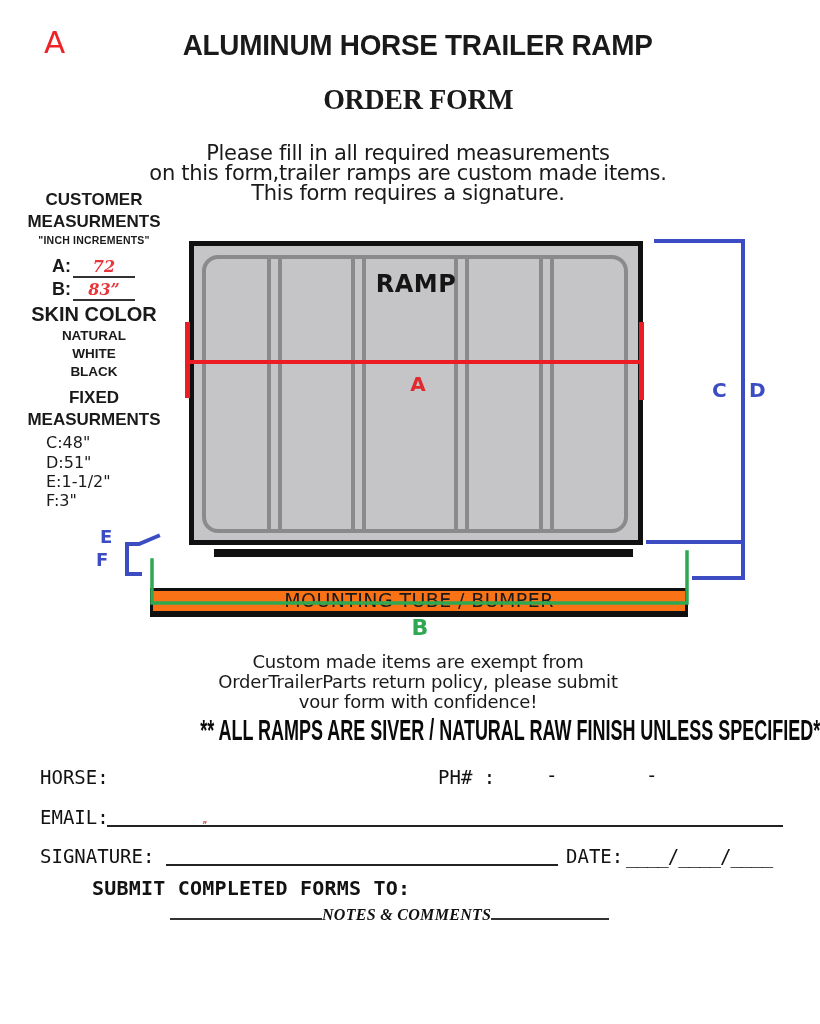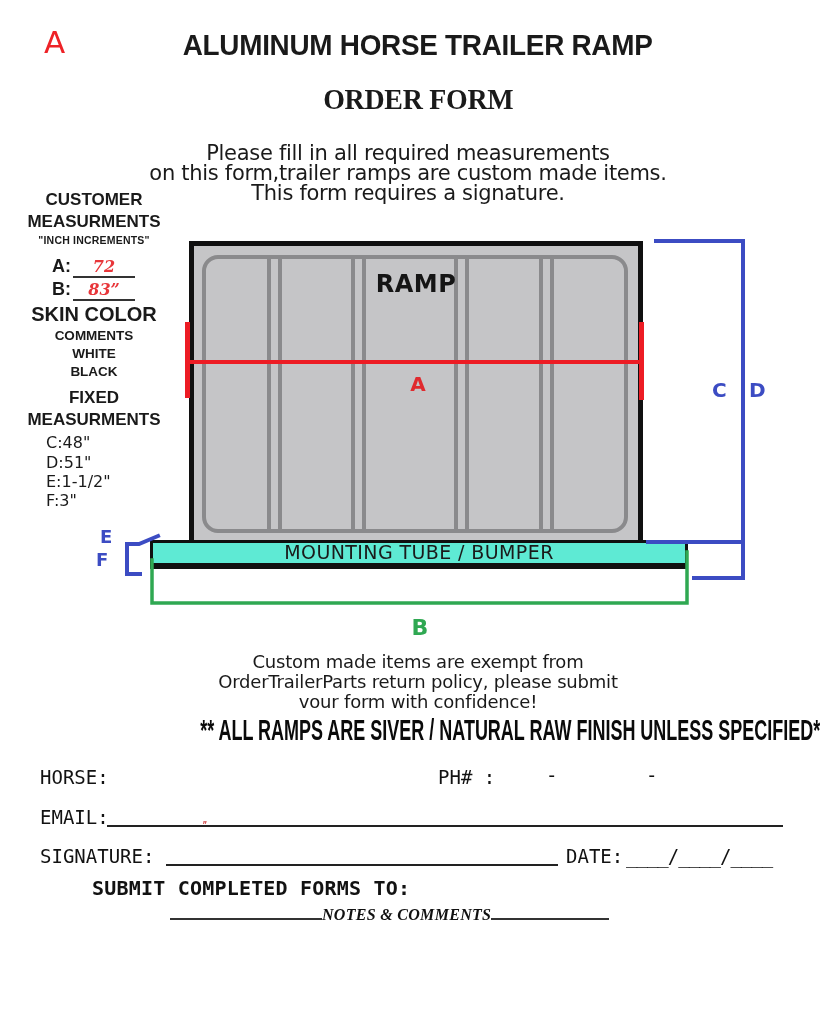--- a/index.html
+++ b/index.html
@@ -39,21 +39,21 @@
   #ramp-inner{left:202px;top:255px;width:426px;height:278px;border:4px solid #8a8a8c;
               border-radius:16px;box-sizing:border-box;}
   .rdiv{position:absolute;top:255px;width:4px;height:278px;background:#8a8a8c;}
   #ramp-label{left:189px;top:270px;width:454px;text-align:center;font-size:24px;font-weight:600;
               letter-spacing:.5px;color:#151515;}
   #red-line{left:189px;top:360px;width:454px;height:4px;background:#ed1c24;}
   #tick-left{left:185px;top:322px;width:5px;height:76px;background:#ed1c24;}
   #tick-right{left:639px;top:322px;width:5px;height:78px;background:#ed1c24;}
   #a-marker{left:398px;top:372px;width:40px;text-align:center;font-size:20px;font-weight:700;color:#e02a2e;}
   #hinge{left:214px;top:549px;width:419px;height:8px;background:#101010;}
-  #tube{left:150px;top:540px;width:538px;height:29px;background:#5eead4;border:3px solid #101010;
+  #tube{left:150px;top:588px;width:538px;height:29px;background:#f97316;border:3px solid #101010;
         border-bottom-width:6px;box-sizing:border-box;text-align:center;font-size:19px;font-weight:500;
         letter-spacing:.4px;line-height:19px;}
   .blue-label{color:#3c4cc3;font-weight:600;font-size:18px;}
   #e-label{left:100px;top:526px;} #f-label{left:96px;top:549px;}
   #c-label{left:712px;top:378px;font-size:20px;} #d-label{left:749px;top:378px;font-size:20px;}
   #b-label{left:400px;top:615px;width:40px;text-align:center;font-size:22px;font-weight:600;color:#2fa852;}
 
   
   #policy{top:652px;left:8px;width:820px;text-align:center;font-size:18px;font-weight:500;
           line-height:20px;letter-spacing:-.2px;}
@@ -100,21 +100,21 @@
   <div id="lp-sub" class="abs lp-head">"INCH INCREMENTS"</div>
 
   <div id="row-a" class="abs meas-row">
     <span>A:</span><span class="meas-val">72</span>
   </div>
   <div id="row-b" class="abs meas-row">
     <span>B:</span><span class="meas-val">83”</span>
   </div>
 
   <div id="skin-head" class="abs lp-head">SKIN COLOR</div>
-  <div id="opt-natural" class="abs skin-opt">COMMENTS</div>
+  <div id="opt-natural" class="abs skin-opt">NATURAL</div>
   <div id="opt-white" class="abs skin-opt">WHITE</div>
   <div id="opt-black" class="abs skin-opt">BLACK</div>
 
   <div id="fix-h1" class="abs lp-head">FIXED</div>
   <div id="fix-h2" class="abs lp-head">MEASURMENTS</div>
   <div id="fm-0" class="abs fm-item">C:48"</div>
   <div id="fm-1" class="abs fm-item">D:51"</div>
   <div id="fm-2" class="abs fm-item">E:1-1/2"</div>
   <div id="fm-3" class="abs fm-item">F:3"</div>
 

